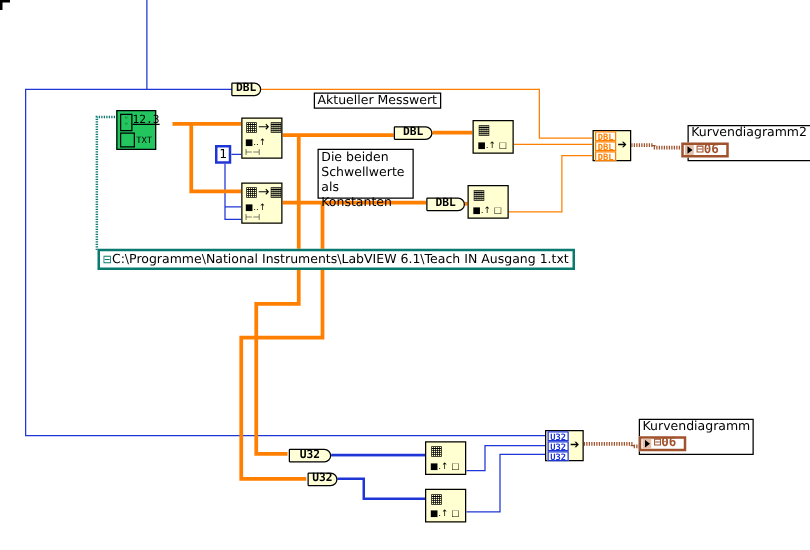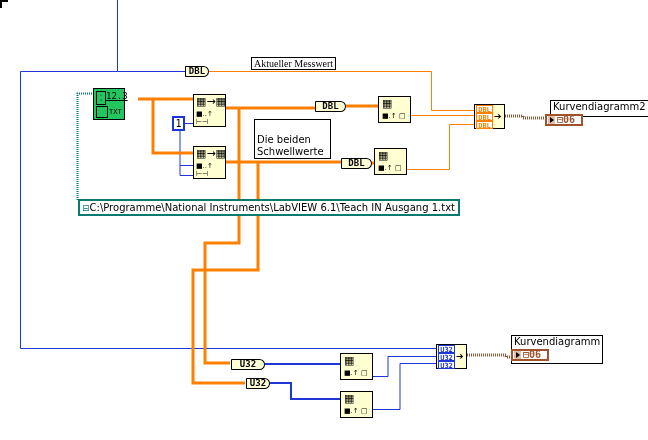--- a/index.html
+++ b/index.html
@@ -3,21 +3,21 @@
   <meta charset="utf-8">
   <style>
     html, body { margin: 0; padding: 0; }
     body { width: 648px; height: 440px; background: #ffffff; position: relative; overflow: hidden;
            font-family: "DejaVu Sans", sans-serif; }
     #wires { position: absolute; left: 0; top: 0; width: 648px; height: 440px; }
     .node { position: absolute; box-sizing: border-box; }
     .label { position: absolute; background: #ffffff; border: 1px solid #000; font-size: 10px;
              line-height: 12px; padding: 0 2px; color: #000; white-space: nowrap; box-sizing: border-box; }
     .comment { position: absolute; background: #ffffff; border: 1px solid #000; font-size: 10px;
-               line-height: 12px; padding: 14px 2px; color: #000; box-sizing: border-box; }
+               line-height: 12px; padding: 1px 2px; color: #000; box-sizing: border-box; }
     .conv { position: absolute; height: 11px; background: #ffffd8; border: 1px solid #000;
             border-radius: 1px 6px 6px 1px; font-size: 9px; font-weight: bold; line-height: 9px;
             text-align: center; box-sizing: border-box; color: #000; font-family: "DejaVu Sans Mono", monospace; }
     .fn { position: absolute; background: #ffffd2; border: 1px solid #000; box-sizing: border-box; }
     .pathconst { position: absolute; background: #ffffff; border: 2px solid #0a7a70; font-size: 10px;
                  line-height: 13px; padding: 0 3px 0 2px; color: #000; white-space: nowrap; box-sizing: border-box; }
     .numconst { position: absolute; background: #fff; border: 2px solid #1f36d6; font-size: 10px;
                 line-height: 11px; text-align: center; box-sizing: border-box; color: #000; font-family: "DejaVu Sans Mono", monospace; }
     .bundle { position: absolute; background: #ffffd2; border: 1px solid #000; box-sizing: border-box; }
     .bundle .port { position: absolute; left: 1px; width: 17px; height: 8px; font-size: 7px; line-height: 8px;
@@ -112,44 +112,45 @@
   <span style="position:absolute; left:3px; top:1px; font-size:11px; line-height:12px;">▦</span>
   <span style="position:absolute; left:3px; top:15px; font-size:7px; line-height:8px;">■.↑ □</span>
 </div>
 
 <div class="conv" style="left:185px; top:66px; width:24px;">DBL</div>
 <div class="conv" style="left:315px; top:101px; width:31px;">DBL</div>
 <div class="conv" style="left:341px; top:158px; width:31px;">DBL</div>
 <div class="conv" style="left:231px; top:359px; width:34px;">U32</div>
 <div class="conv" style="left:246px; top:378px; width:24px;">U32</div>
 
-<div class="label" style="left:251px; top:57px; height:13px;font-family:Liberation Serif, serif;">Aktueller Messwert</div>
+<div class="label" style="left:251px; top:74px; height:13px;">Aktueller Messwert</div>
 <div class="comment" style="left:254px; top:119px; width:77px; height:40px;">
   <div>Die beiden</div>
   <div>Schwellwerte</div>
+  <div>als Konstanten</div>
 </div>
 
 <div class="pathconst" style="left:42px; top:199px; height:17px;margin-left:36px;">
   <span style="color:#0a7a70; font-size:9px;">⊟</span><span>C:\Programme\National Instruments\LabVIEW 6.1\Teach IN Ausgang 1.txt</span>
 </div>
 
 <div class="bundle" style="left:474px; top:104px; width:31px; height:25px;">
   <div class="port" style="top:0; color:#ff8000; border-color:#ff8000;">DBL</div>
   <div class="port" style="top:8px; color:#ff8000; border-color:#ff8000;">DBL</div>
   <div class="port" style="top:16px; color:#ff8000; border-color:#ff8000;">DBL</div>
   <div style="position:absolute; left:19px; top:7px; font-size:9px; line-height:9px;">➔</div>
 </div>
 <div class="bundle" style="left:436px; top:344px; width:31px; height:25px;">
   <div class="port" style="top:0; color:#1f36d6; border-color:#1f36d6;">U32</div>
   <div class="port" style="top:8px; color:#1f36d6; border-color:#1f36d6;">U32</div>
   <div class="port" style="top:16px; color:#1f36d6; border-color:#1f36d6;">U32</div>
   <div style="position:absolute; left:19px; top:7px; font-size:9px; line-height:9px;">➔</div>
 </div>
 
-<div class="label" style="left:550px; top:100px; height:17px;">Kurvendiagramm2</div>
+<div class="label" style="left:550px; top:100px; height:29px;">Kurvendiagramm2</div>
 <div class="term" style="left:545px; top:114px;">
   <div class="arrow"></div>
   <div class="glyph">⊟06</div>
 </div>
 
 <div class="label" style="left:511px; top:335px; height:29px;">Kurvendiagramm</div>
 <div class="term" style="left:511px; top:349px;">
   <div class="arrow"></div>
   <div class="glyph">⊟06</div>
 </div>

